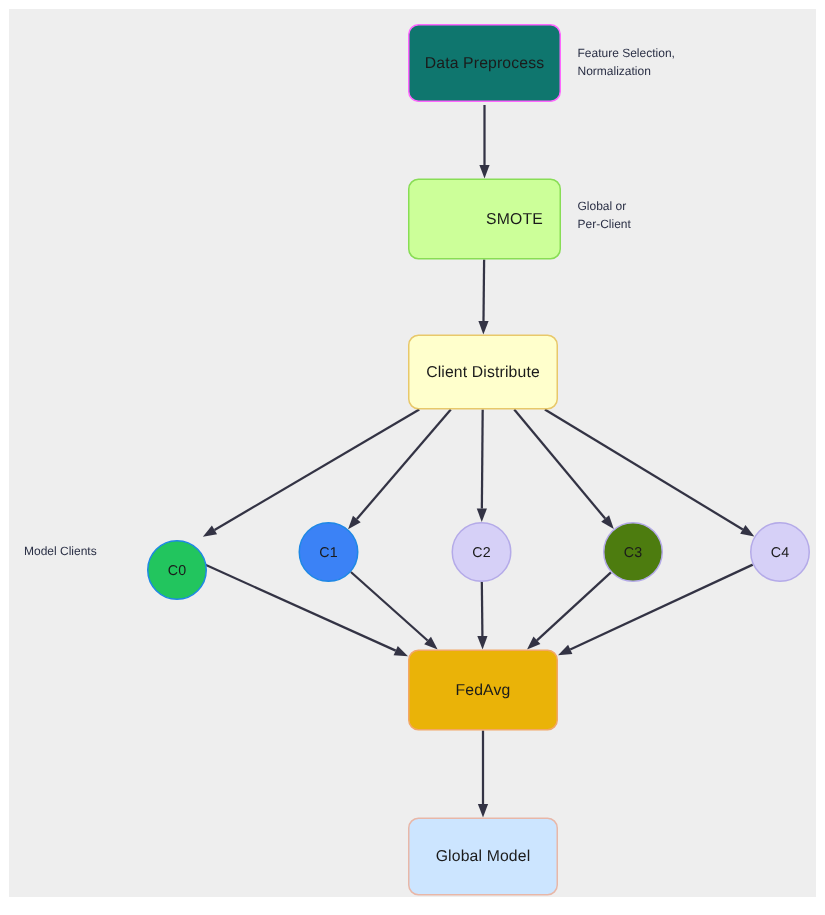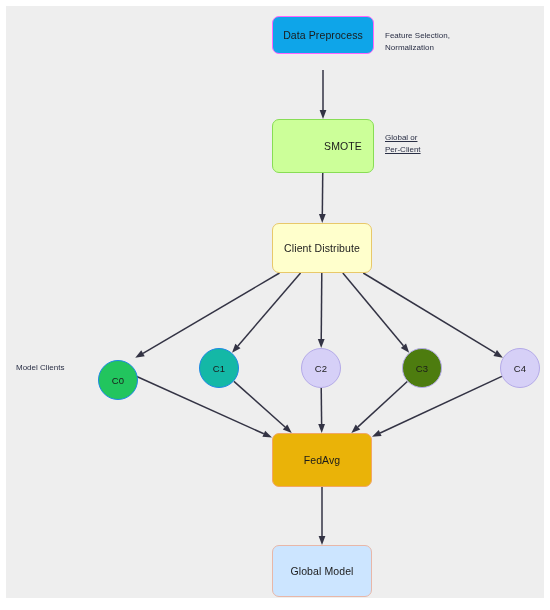--- a/index.html
+++ b/index.html
@@ -133,49 +133,49 @@
         <line x1="501.86" y1="376.43" x2="380.16" y2="432.98" stroke="#333344" stroke-width="1.5"></line>
         <polygon points="372.00,436.77 378.73,429.89 381.59,436.06" fill="#333344"></polygon>
       </g>
       <g>
         <line x1="322.00" y1="487.00" x2="322.00" y2="536.00" stroke="#333344" stroke-width="1.5"></line>
         <polygon points="322.00,545.00 318.60,536.00 325.40,536.00" fill="#333344"></polygon>
       </g>
     </svg>
 
   <div id="node-layer">
-      <div class="node-box" style="left: 272px; top: 16px; width: 102px; height: 38px; background: #0ea5e9; border-color: rgb(255, 102, 255);">
+      <div class="node-box" style="left: 272px; top: 16px; width: 102px; height: 52px; background: #0f766e; border-color: rgb(255, 102, 255);">
         <span>Data Preprocess</span>
       </div>
       <div class="node-box" style="left: 272px; top: 119px; width: 102px; height: 54px; background: rgb(204, 255, 153); border-color: rgb(136, 221, 85); padding-left: 40px;">
         <span>SMOTE</span>
       </div>
       <div class="node-box" style="left: 272px; top: 223px; width: 100px; height: 50px; background: rgb(255, 255, 204); border-color: rgb(232, 200, 106);">
         <span>Client Distribute</span>
       </div>
       <div class="node-box" style="left: 272px; top: 433px; width: 100px; height: 54px; background: #eab308; border-color: rgb(242, 167, 102); text-align: center;">
         <span>FedAvg</span>
       </div>
       <div class="node-box" style="left: 272px; top: 545px; width: 100px; height: 52px; background: rgb(204, 229, 255); border-color: rgb(232, 183, 168);">
         <span>Global Model</span>
       </div>
       <div class="node-circle" style="left: 98px; top: 360px; width: 40px; height: 40px; background: #22c55e; border-color: rgb(30, 136, 229);">
         <span>C0</span>
       </div>
-      <div class="node-circle" style="left: 199px; top: 348px; width: 40px; height: 40px; background: #14b8a6; border-color: rgb(30, 136, 229);">
+      <div class="node-circle" style="left: 199px; top: 348px; width: 40px; height: 40px; background: #3b82f6; border-color: rgb(30, 136, 229);">
         <span>C1</span>
       </div>
       <div class="node-circle" style="left: 301px; top: 348px; width: 40px; height: 40px; background: rgb(214, 208, 247); border-color: rgb(180, 170, 232);">
         <span>C2</span>
       </div>
       <div class="node-circle" style="left: 402px; top: 348px; width: 40px; height: 40px; background: #4d7c0f; border-color: rgb(180, 170, 232);">
         <span>C3</span>
       </div>
       <div class="node-circle" style="left: 500px; top: 348px; width: 40px; height: 40px; background: rgb(214, 208, 247); border-color: rgb(180, 170, 232);">
         <span>C4</span>
       </div>
       <div class="side-note" style="left: 385px; top: 30px; width: 100px;">Feature Selection,
 Normalization</div>
-      <div class="side-note" style="left: 385px; top: 132px; width: 80px; text-decoration: underline;">Global or
+      <div class="side-note" style="left: 385px; top: 132px; width: 80px;">Global or
 Per-Client</div>
       <div class="side-note left-note" style="left: 16px; top: 362px; width: 74px;">Model Clients</div>
     </div>
 </div>
 
 </body></html>

